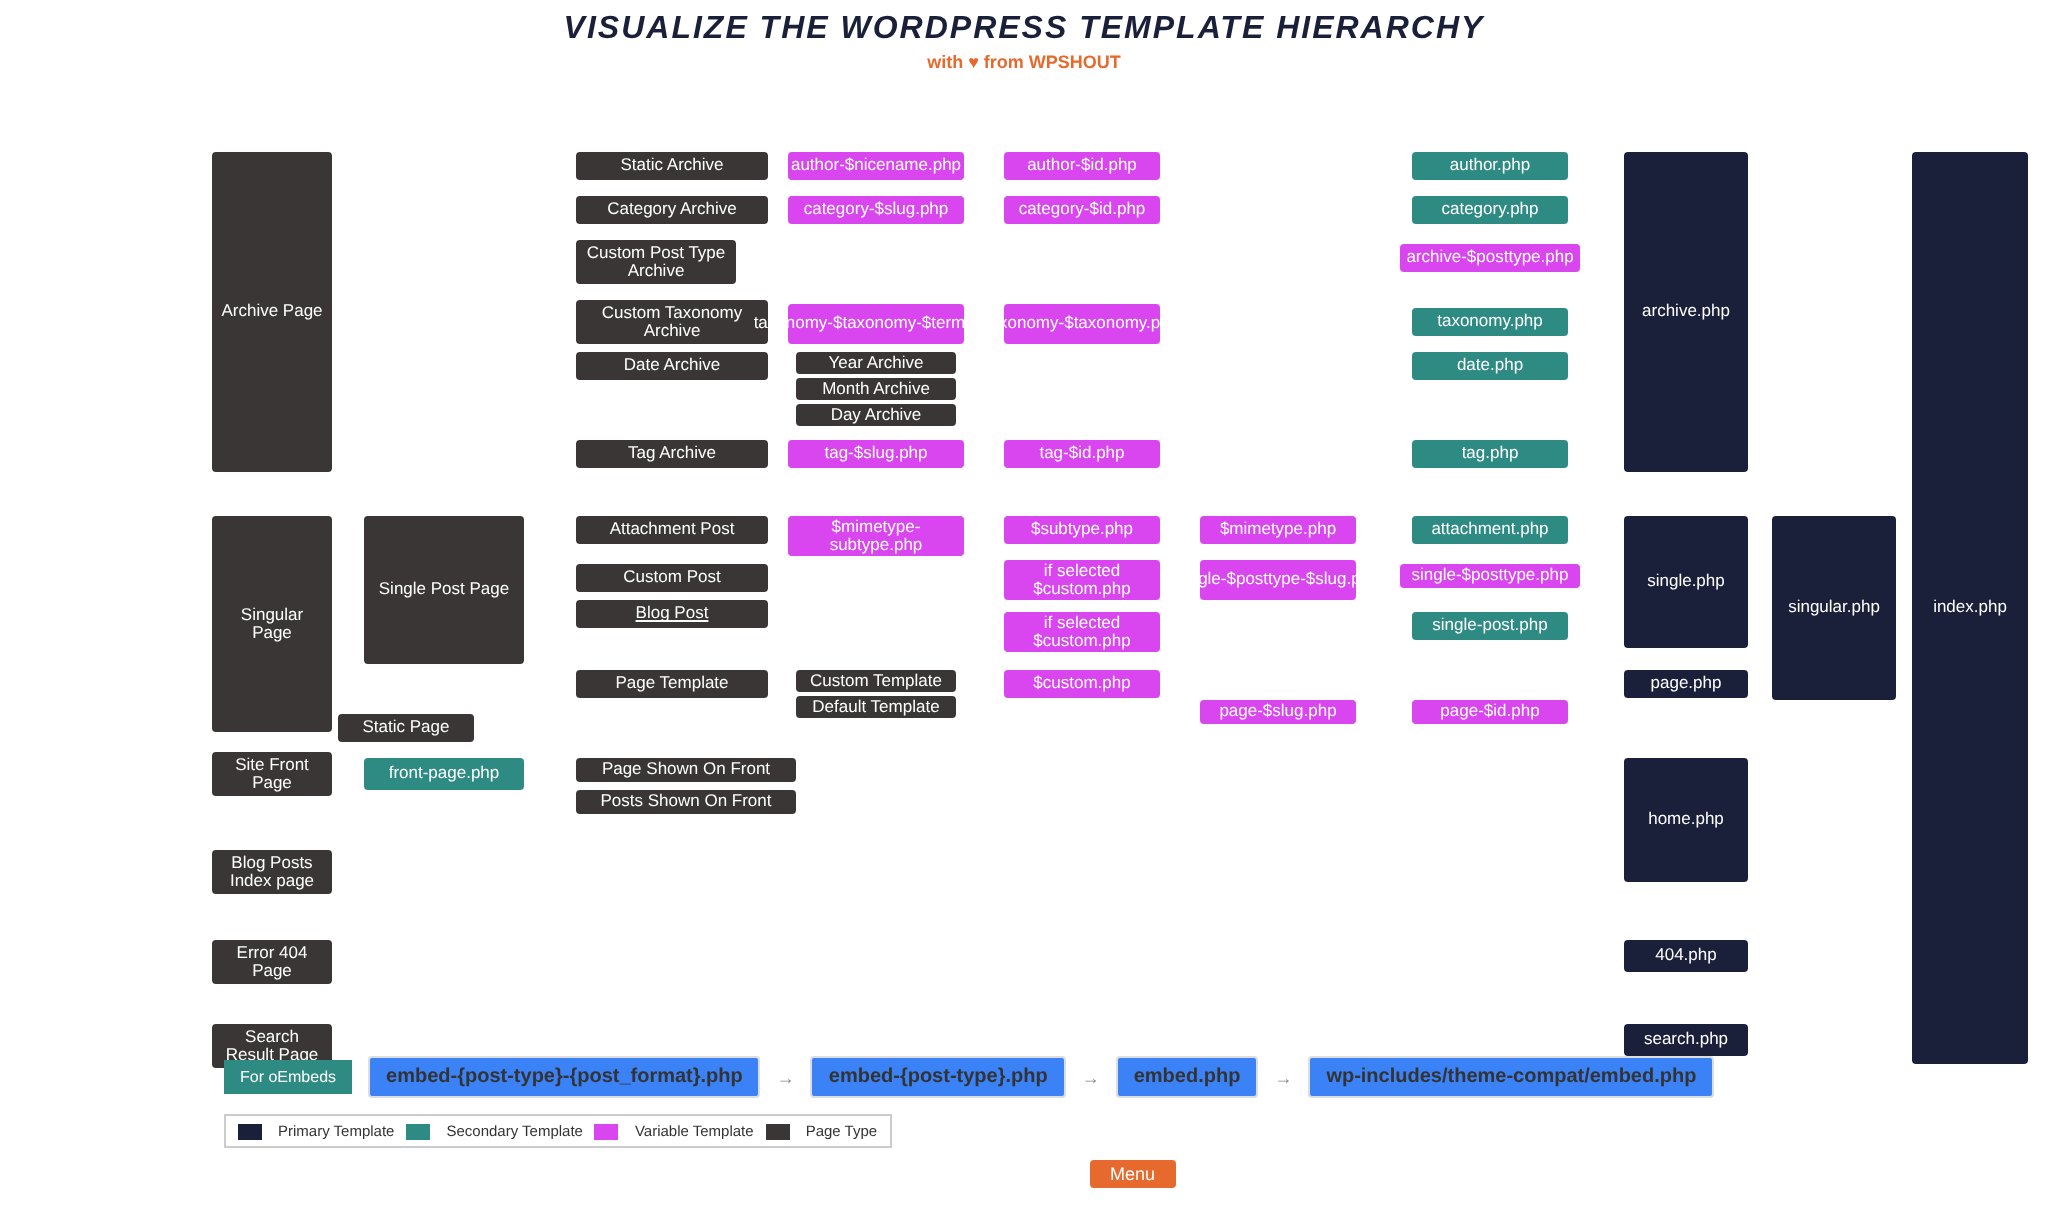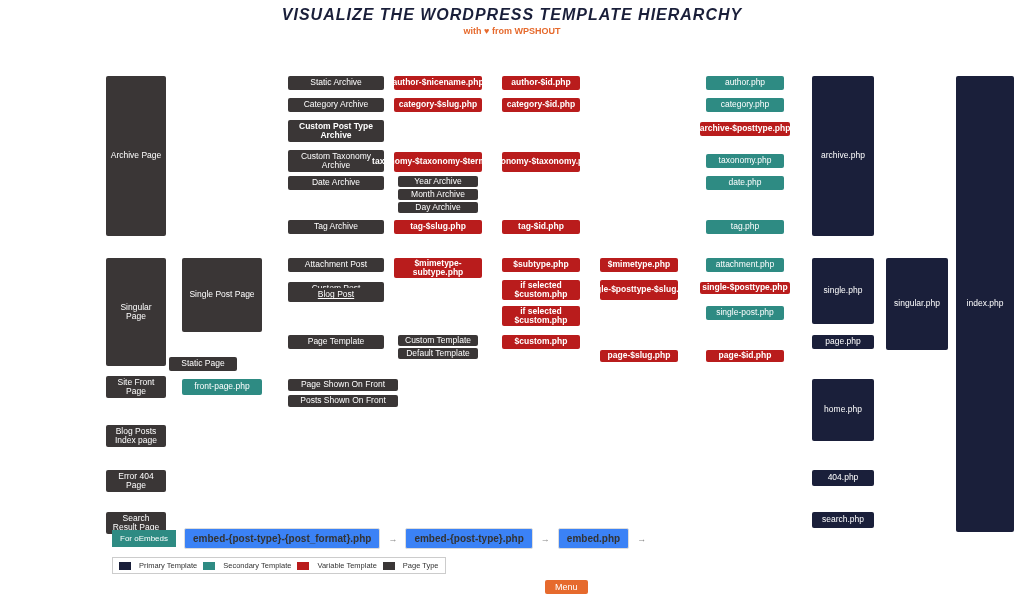--- a/index.html
+++ b/index.html
@@ -41,21 +41,21 @@
     display:flex;
     align-items:center;
     justify-content:center;
     text-align:center;
     line-height:1.1;
     padding:2px 4px;
     border-radius:2px;
   }
   .c-primary   { background:#1a1f3a; }   
   .c-secondary { background:#2e8b83; }   
-  .c-variable  { background:#b91c1c;font-weight:bold; }   
+  .c-variable  { background:#d946ef; }   
   .c-pagetype  { background:#3a3636; }   
   .c-white     { background:#3b82f6; color:#333; border:1px solid #ddd; font-size:10px;font-weight:bold;}
 
   .legend {
     position:absolute;
     left:112px;
     top:557px;
     border:1px solid #ccc;
     padding:3px 6px;
     display:flex;
@@ -110,28 +110,28 @@
   <div class="box c-pagetype" style="left:106px; top:385px; width:60px; height:22px;">Blog Posts Index page</div>
   <div class="box c-pagetype" style="left:106px; top:430px; width:60px; height:22px;">Error 404 Page</div>
   <div class="box c-pagetype" style="left:106px; top:472px; width:60px; height:22px;">Search Result Page</div>
 
   <div class="box c-pagetype" style="left:182px; top:218px; width:80px; height:74px;">Single Post Page</div>
   <div class="box c-pagetype" style="left:169px; top:295px; width:68px; height:14px;margin-top:22px;">Static Page</div>
   <div class="box c-secondary" style="left:182px; top:339px; width:80px; height:16px;">front-page.php</div>
 
   <div class="box c-pagetype" style="left:288px; top:36px;  width:96px; height:14px;">Static Archive</div>
   <div class="box c-pagetype" style="left:288px; top:58px;  width:96px; height:14px;">Category Archive</div>
-  <div class="box c-pagetype" style="left:288px; top:80px;  width:96px; height:22px;font-weight:bold;">Custom Post Type Archive</div>
+  <div class="box c-pagetype" style="left:288px; top:80px;  width:80px; height:22px;">Custom Post Type Archive</div>
   <div class="box c-pagetype" style="left:288px; top:110px; width:96px; height:22px;">Custom Taxonomy Archive</div>
   <div class="box c-pagetype" style="left:288px; top:136px; width:96px; height:14px;">Date Archive</div>
   <div class="box c-pagetype" style="left:288px; top:180px; width:96px; height:14px;">Tag Archive</div>
 
   <div class="box c-pagetype" style="left:288px; top:218px; width:96px; height:14px;">Attachment Post</div>
   <div class="box c-pagetype" style="left:288px; top:242px; width:96px; height:14px;">Custom Post</div>
-  <div class="box c-pagetype" style="left:288px; top:248px; width:96px; height:14px;text-decoration:underline;">Blog Post</div>
+  <div class="box c-pagetype" style="left:288px; top:260px; width:96px; height:14px;text-decoration:underline;">Blog Post</div>
   <div class="box c-pagetype" style="left:288px; top:295px; width:96px; height:14px;">Page Template</div>
 
   <div class="box c-pagetype" style="left:288px; top:339px; width:110px; height:12px;">Page Shown On Front</div>
   <div class="box c-pagetype" style="left:288px; top:355px; width:110px; height:12px;">Posts Shown On Front</div>
 
   <div class="box c-variable" style="left:394px; top:36px;  width:88px; height:14px;">author-$nicename.php</div>
   <div class="box c-variable" style="left:394px; top:58px;  width:88px; height:14px;">category-$slug.php</div>
   <div class="box c-variable" style="left:394px; top:112px; width:88px; height:20px;">taxonomy-$taxonomy-$term.php</div>
   <div class="box c-pagetype" style="left:398px; top:136px; width:80px; height:11px;">Year Archive</div>
   <div class="box c-pagetype" style="left:398px; top:149px; width:80px; height:11px;">Month Archive</div>
@@ -180,20 +180,21 @@
 </div>
 
 <div class="embedrow">
   <span class="tag">For oEmbeds</span>
   <span class="box c-white" style="position:static; padding:4px 8px;">embed-{post-type}-{post_format}.php</span>
   <span class="arrow">→</span>
   <span class="box c-white" style="position:static; padding:4px 8px;">embed-{post-type}.php</span>
   <span class="arrow">→</span>
   <span class="box c-white" style="position:static; padding:4px 8px;">embed.php</span>
   <span class="arrow">→</span>
+  <span class="box c-white" style="position:static; padding:4px 8px;">wp-includes/theme-compat/embed.php</span>
 </div>
 
 <div class="legend">
   <span class="sw c-primary"></span>
     <span>Primary Template</span>
   <span class="sw c-secondary"></span>
     <span>Secondary Template</span>
   <span class="sw c-variable"></span>
     <span>Variable Template</span>
   <span class="sw c-pagetype"></span>

